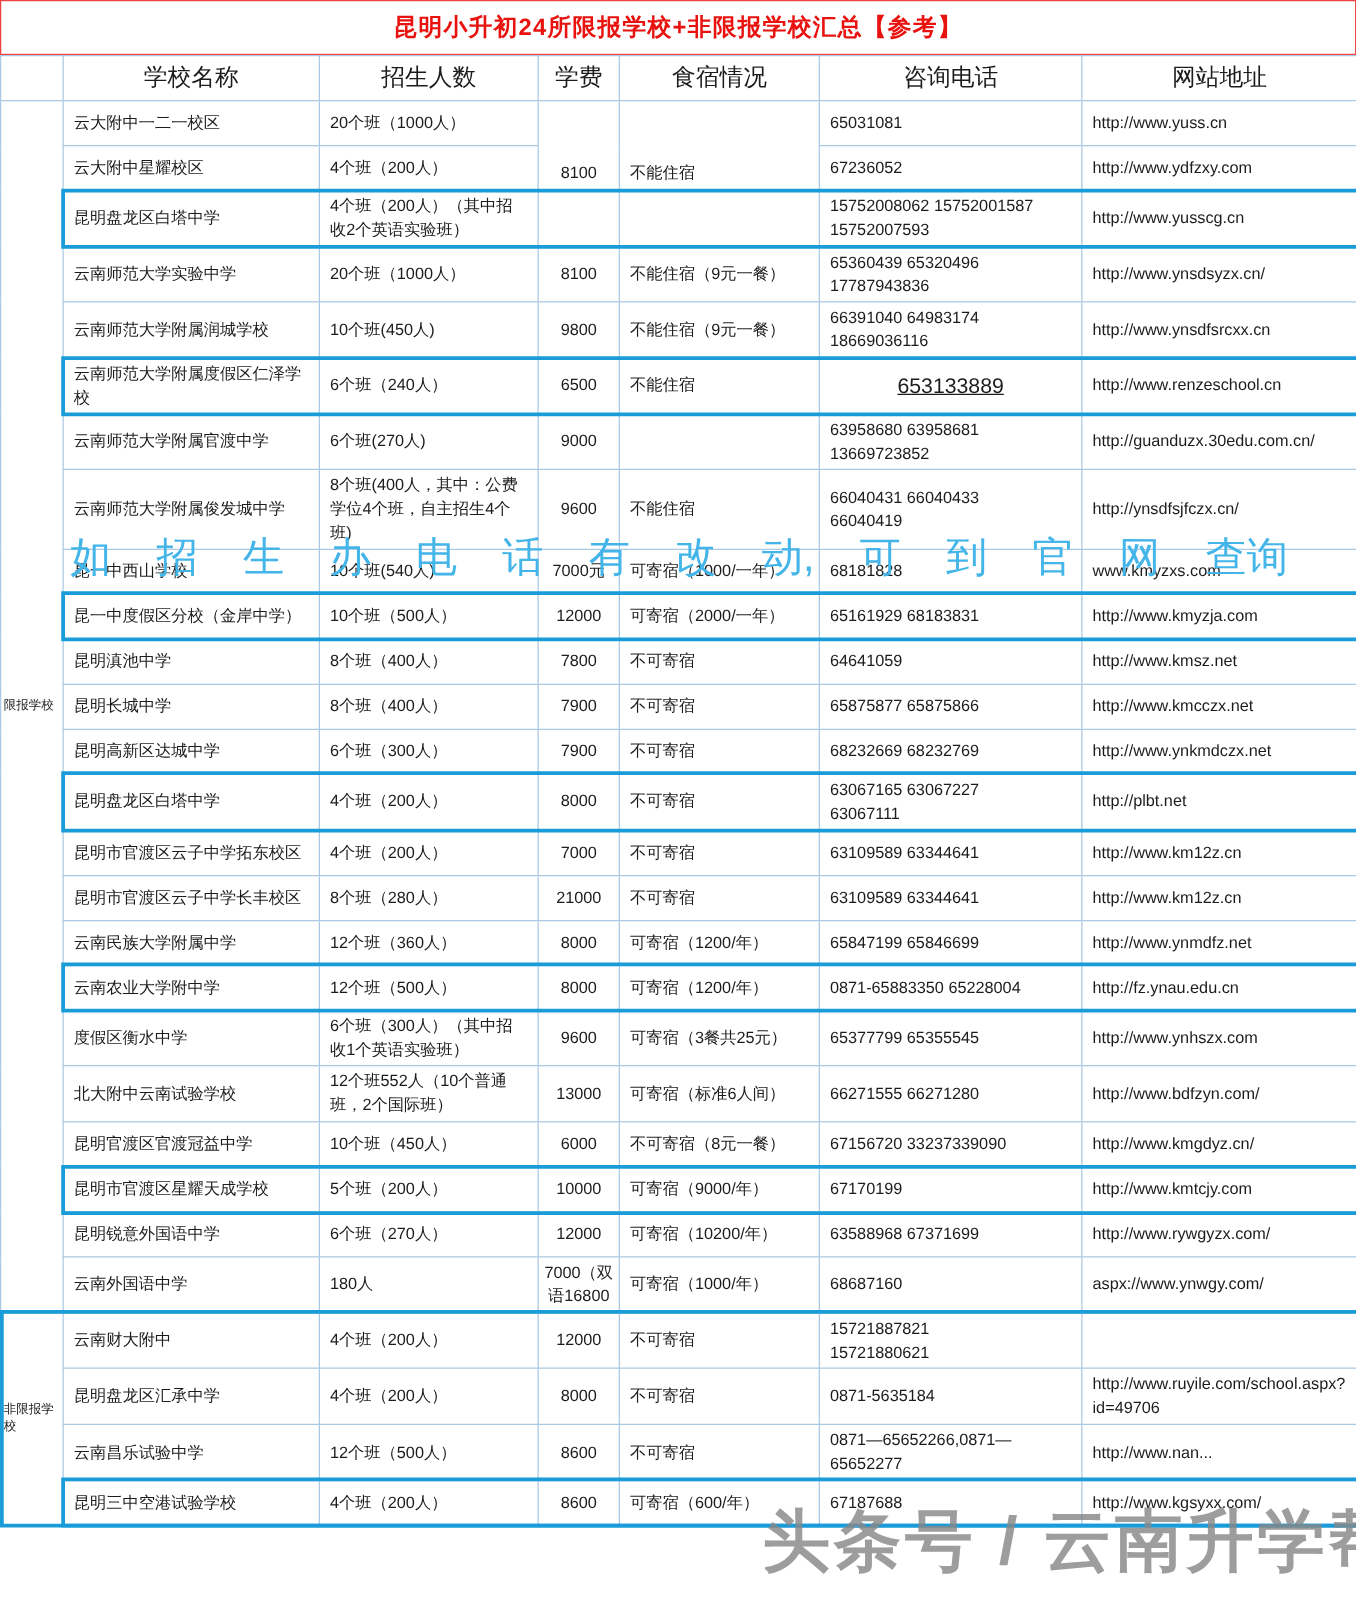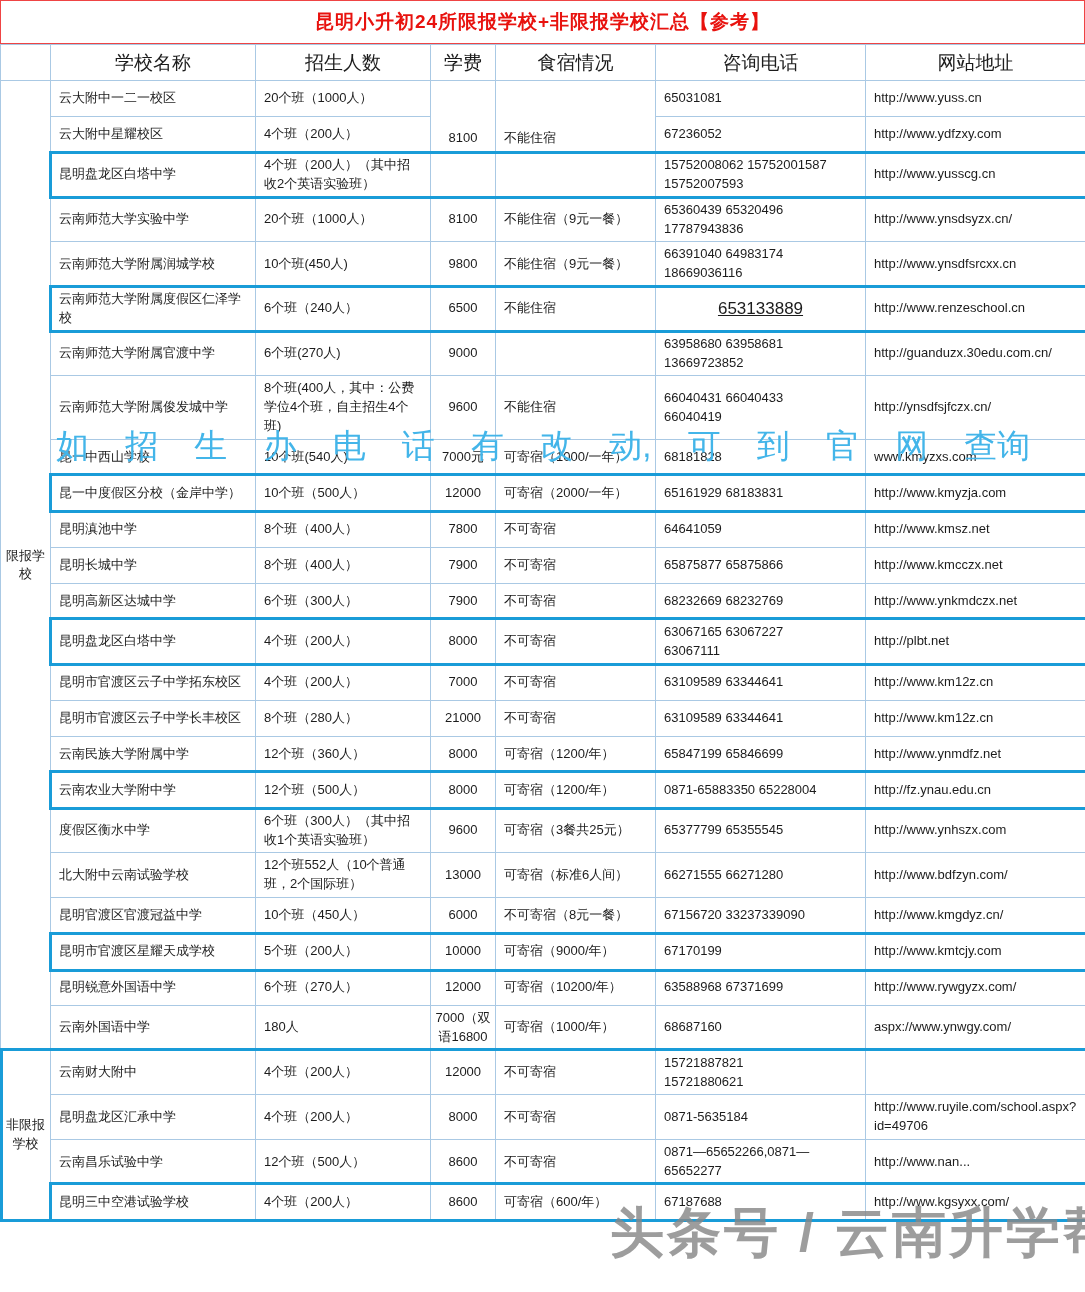--- a/index.html
+++ b/index.html
@@ -22,21 +22,21 @@
     box-sizing:border-box;
     border:1px solid #aac9e4;
     padding:3px 8px;
     font-size:13px;color:#1c1c1c;
     vertical-align:middle;line-height:1.45;
     word-break:break-all;
     height:36px;
     background:transparent;
   }
   th{font-weight:normal;text-align:center;font-size:19px;height:36px;}
-  td.cat-cell{text-align:center;padding:2px;font-size:13px;}
+  td.cat-cell{text-align:left;padding:2px;font-size:10px;}
   td.fee-cell{text-align:center;padding:3px 2px;}
   td.phone-cell,td.site-cell,td.board-cell,td.name-cell,td.enroll-cell{text-align:left;}
   td.phone-cell{white-space:pre-line;}
   td.phone-big{font-size:17px;text-align:center;text-decoration:underline;}
   td .u{}
   .hl-box{
     position:absolute;
     border:3px solid #199cd8;
     pointer-events:none;
     z-index:4;

